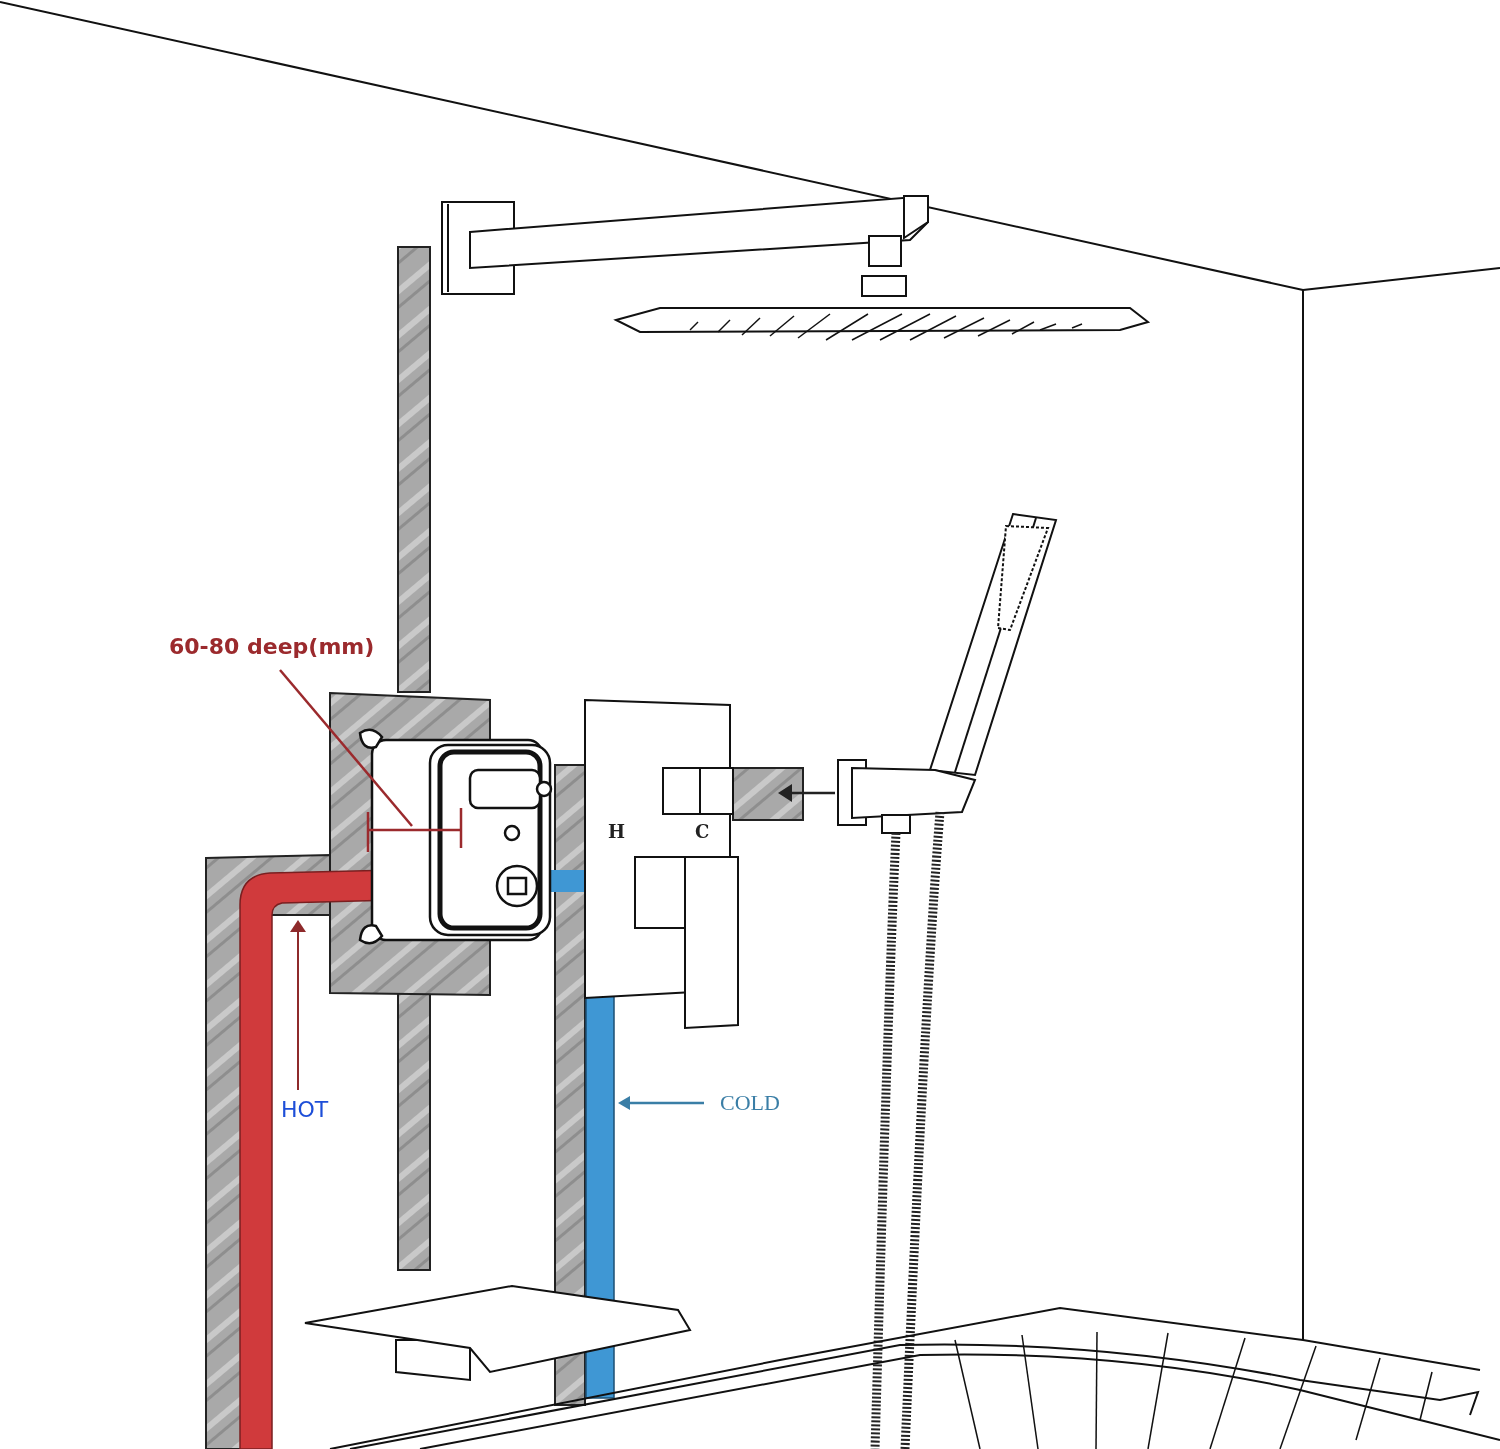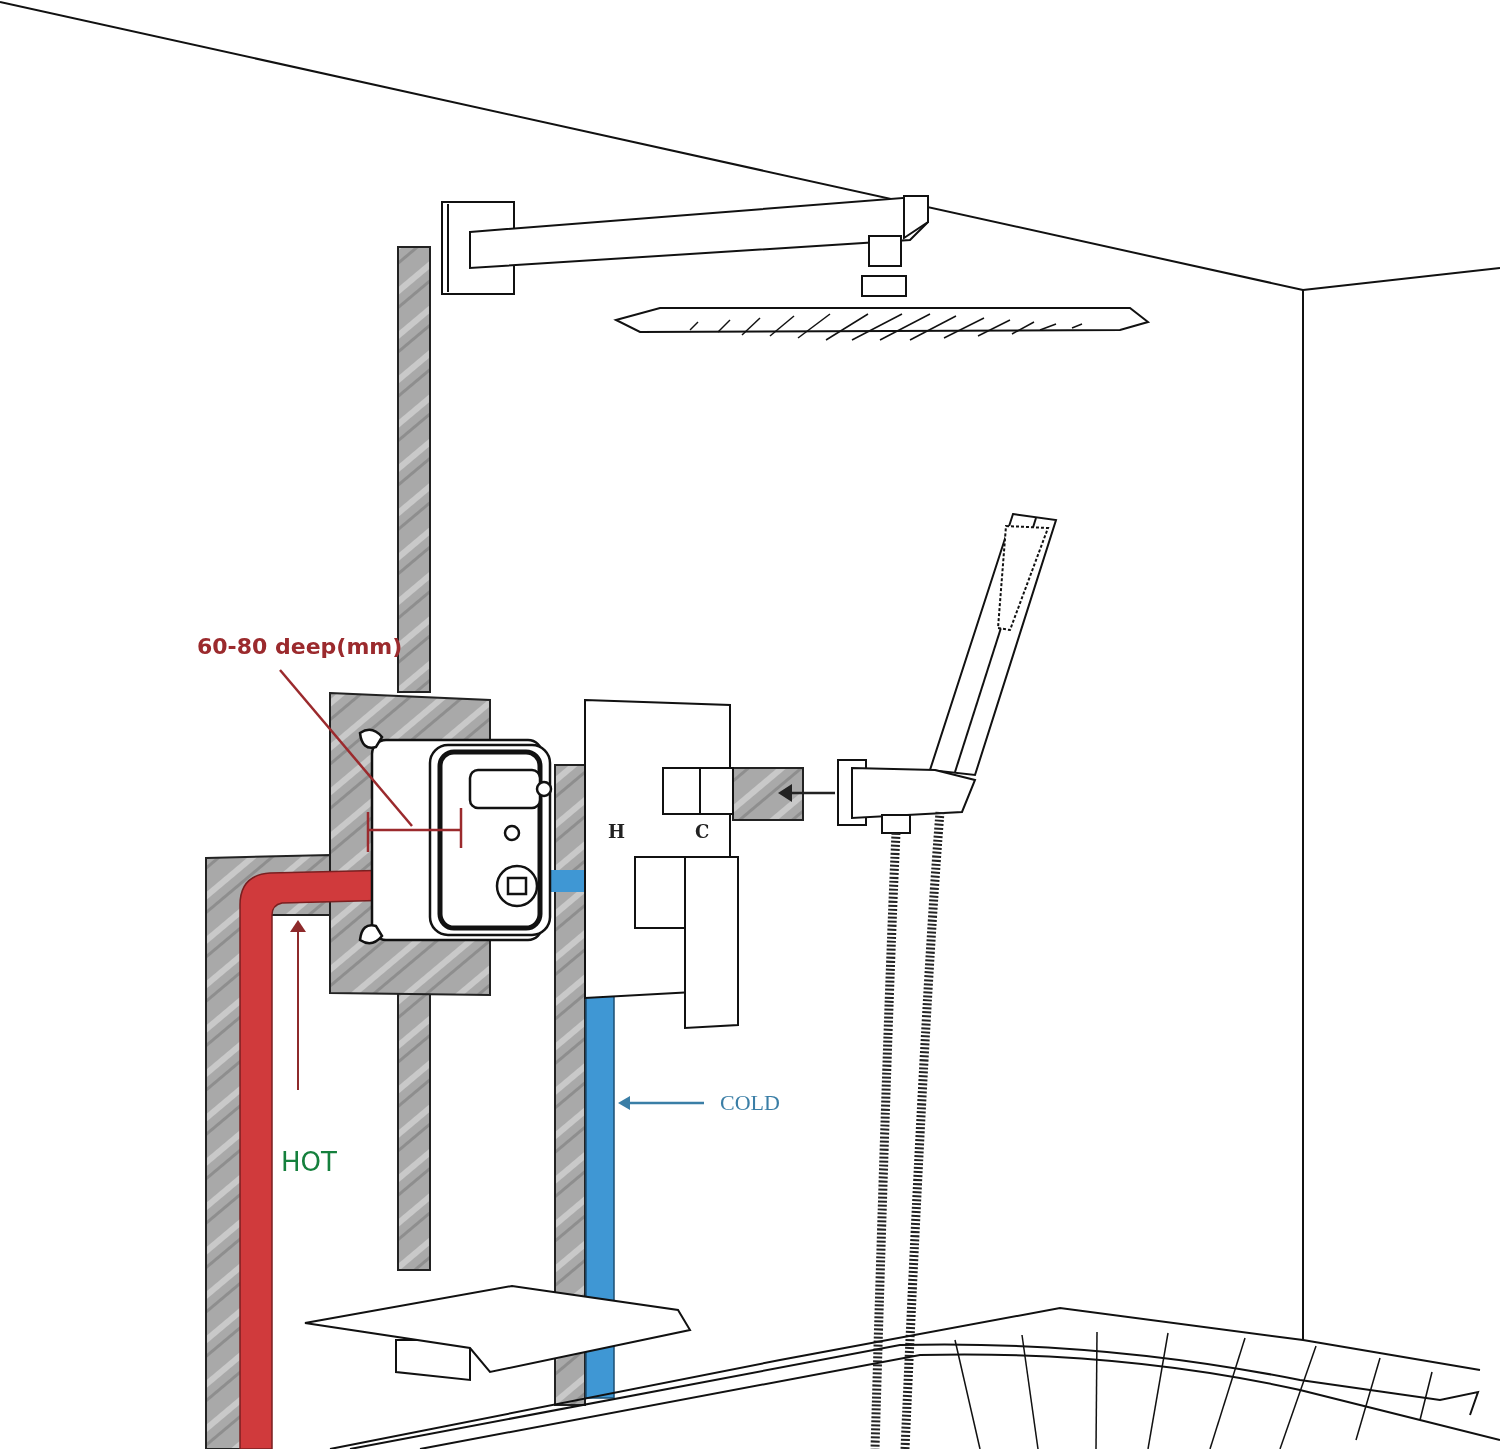--- a/index.html
+++ b/index.html
@@ -1,20 +1,20 @@
 <!DOCTYPE html>
 <html><head>
 <meta charset="utf-8">
 <style>
   html, body { margin:0; padding:0; background:#ffffff; }
   body { width:1500px; height:1449px; position:relative; overflow:hidden; font-family:"Liberation Sans", sans-serif; }
   svg { position:absolute; left:0; top:0; }
   .lbl { position:absolute; white-space:nowrap; font-family:"DejaVu Sans", sans-serif; }
-  .lbl-depth { left:197px; top:634px; font-size:22px; font-weight:bold; color:#9b2a2d; }
-  .lbl-hot { left:281px; top:1147px; font-size:26px; color:#15803d; }
+  .lbl-depth { left:169px; top:634px; font-size:22px; font-weight:bold; color:#9b2a2d; }
+  .lbl-hot { left:281px; top:1097px; font-size:22px; color:#1d4ed8; }
   .lbl-cold { left:720px; top:1090px; font-size:22px; color:#3a7ea6;font-family:Liberation Serif, serif; }
   .lbl-h { left:608px; top:821px; font-size:18px; font-weight:bold; font-family:"DejaVu Serif", serif; color:#222; }
   .lbl-c { left:695px; top:821px; font-size:18px; font-weight:bold; font-family:"DejaVu Serif", serif; color:#222; }
 </style>
 </head>
 <body>
 
 <svg width="1500" height="1449" viewBox="0 0 1500 1449">
   <defs>
     <pattern id="hatch" patternUnits="userSpaceOnUse" width="34" height="34" patternTransform="rotate(-40)">

